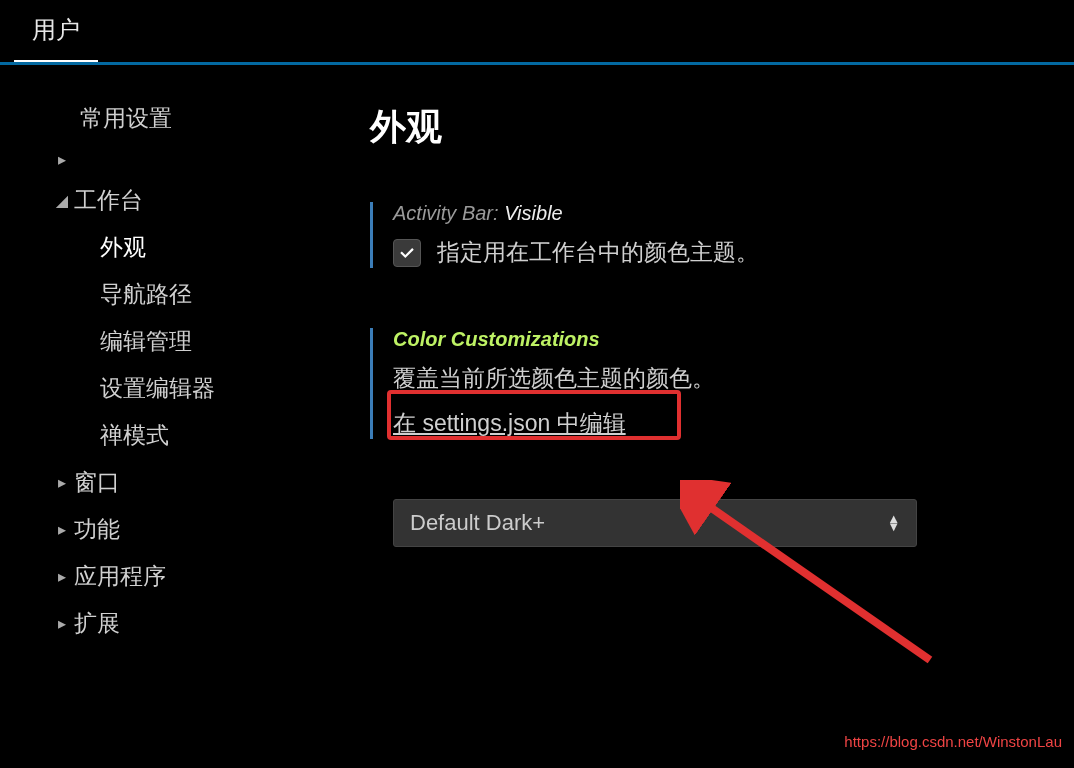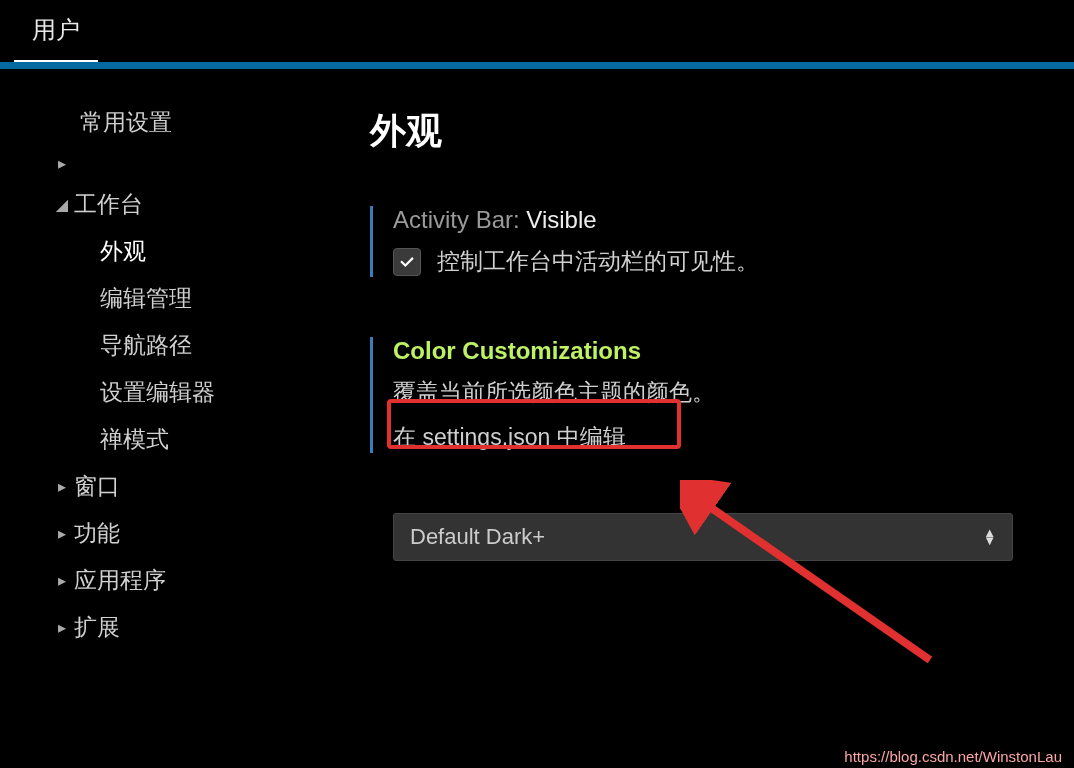--- a/index.html
+++ b/index.html
@@ -11,21 +11,21 @@
       background: #000;
       color: #ccc;
       font-family: -apple-system, BlinkMacSystemFont, "Segoe UI", sans-serif;
       width: 1074px;
       height: 768px;
       overflow: hidden;
       position: relative;
     }
     .tabs {
       display: flex;
-      border-bottom: 7px solid #0369a1;
+      border-bottom: 3px solid #0369a1;
       padding-left: 14px;
     }
     .tab {
       padding: 14px 18px 14px 18px;
       font-size: 24px;
       color: #e8e8e8;
       cursor: pointer;
     }
     .tab.active {
       border-bottom: 2px solid #fff;
@@ -78,22 +78,23 @@
     .setting-block {
       border-left: 3px solid #3b7db8;
       padding-left: 20px;
       margin-bottom: 60px;
       position: relative;
     }
     .setting-block.no-border {
       border-left: 3px solid transparent;
     }
     .setting-header {
-      font-size: 24px;
+      font-size: 20px;
       margin-bottom: 12px;
+      font-style: italic;
     }
     .setting-header .prefix {
       color: #9a9a9a;
     }
     .setting-header .name {
       color: #eee;
       font-weight: 500;
     }
     .setting-header.single .name {
       color: #bef264;
@@ -119,20 +120,21 @@
       width: 18px;
       height: 18px;
     }
     .setting-desc {
       font-size: 23px;
       color: #d0d0d0;
     }
     .setting-link {
       font-size: 23px;
       color: #d0d0d0;
+      text-decoration: underline;
       cursor: pointer;
       display: inline-block;
       margin-top: 14px;
     }
     .highlight-box {
       position: absolute;
       border: 4px solid #e03030;
       border-radius: 4px;
       left: 14px;
       top: 62px;
@@ -140,40 +142,40 @@
       height: 50px;
       pointer-events: none;
     }
     .select-box {
       background: #333;
       border: 1px solid #444;
       border-radius: 3px;
       padding: 10px 16px;
       font-size: 22px;
       color: #ccc;
-      width: 620px;
+      width: 524px;
       display: flex;
       justify-content: space-between;
       align-items: center;
       cursor: pointer;
       margin-top: 14px;
     }
     .select-arrows {
       display: flex;
       flex-direction: column;
       line-height: 0.6;
       font-size: 13px;
       color: #ddd;
     }
     .watermark {
       position: absolute;
       right: 12px;
-      bottom: 3px;
+      bottom: 18px;
       font-size: 15px;
-      color: #fca5a5;
+      color: #ef4444;
     }
     .annotation-arrow {
       position: absolute;
       left: 680px;
       top: 480px;
       pointer-events: none;
     }
   </style>
 </head>
 <body>
@@ -191,24 +193,24 @@
       <span class="twisty">▸</span>
     </div>
     <div class="tree-item">
       <span class="twisty">◢</span>
       <span>工作台</span>
     </div>
     <div class="tree-item tree-child active">
       <span>外观</span>
     </div>
     <div class="tree-item tree-child">
+      <span>导航路径</span>
+    </div>
+    <div class="tree-item tree-child">
       <span>编辑管理</span>
-    </div>
-    <div class="tree-item tree-child">
-      <span>导航路径</span>
     </div>
     <div class="tree-item tree-child">
       <span>设置编辑器</span>
     </div>
     <div class="tree-item tree-child">
       <span>禅模式</span>
     </div>
     <div class="tree-item">
       <span class="twisty">▸</span>
       <span>窗口</span>
@@ -233,21 +235,21 @@
     <div class="setting-block">
       <div class="setting-header">
         <span class="prefix">Activity Bar: </span><span class="name">Visible</span>
       </div>
       <div class="setting-row">
         <div class="checkbox">
           <svg viewBox="0 0 16 16">
               <path fill="#fff" d="M6.5 12.5L2 8l1.4-1.4 3.1 3.1L12.6 3.6 14 5z"></path>
             </svg>
         </div>
-        <div class="setting-desc">控制工作台中活动栏的可见性。</div>
+        <div class="setting-desc">指定用在工作台中的颜色主题。</div>
       </div>
     </div>
 
     <div class="setting-block">
       <div class="setting-header single">
         <span class="name">Color Customizations</span>
       </div>
       <div class="setting-desc">覆盖当前所选颜色主题的颜色。</div>
       <span class="setting-link">在 settings.json 中编辑</span>
       <div class="highlight-box"></div>

